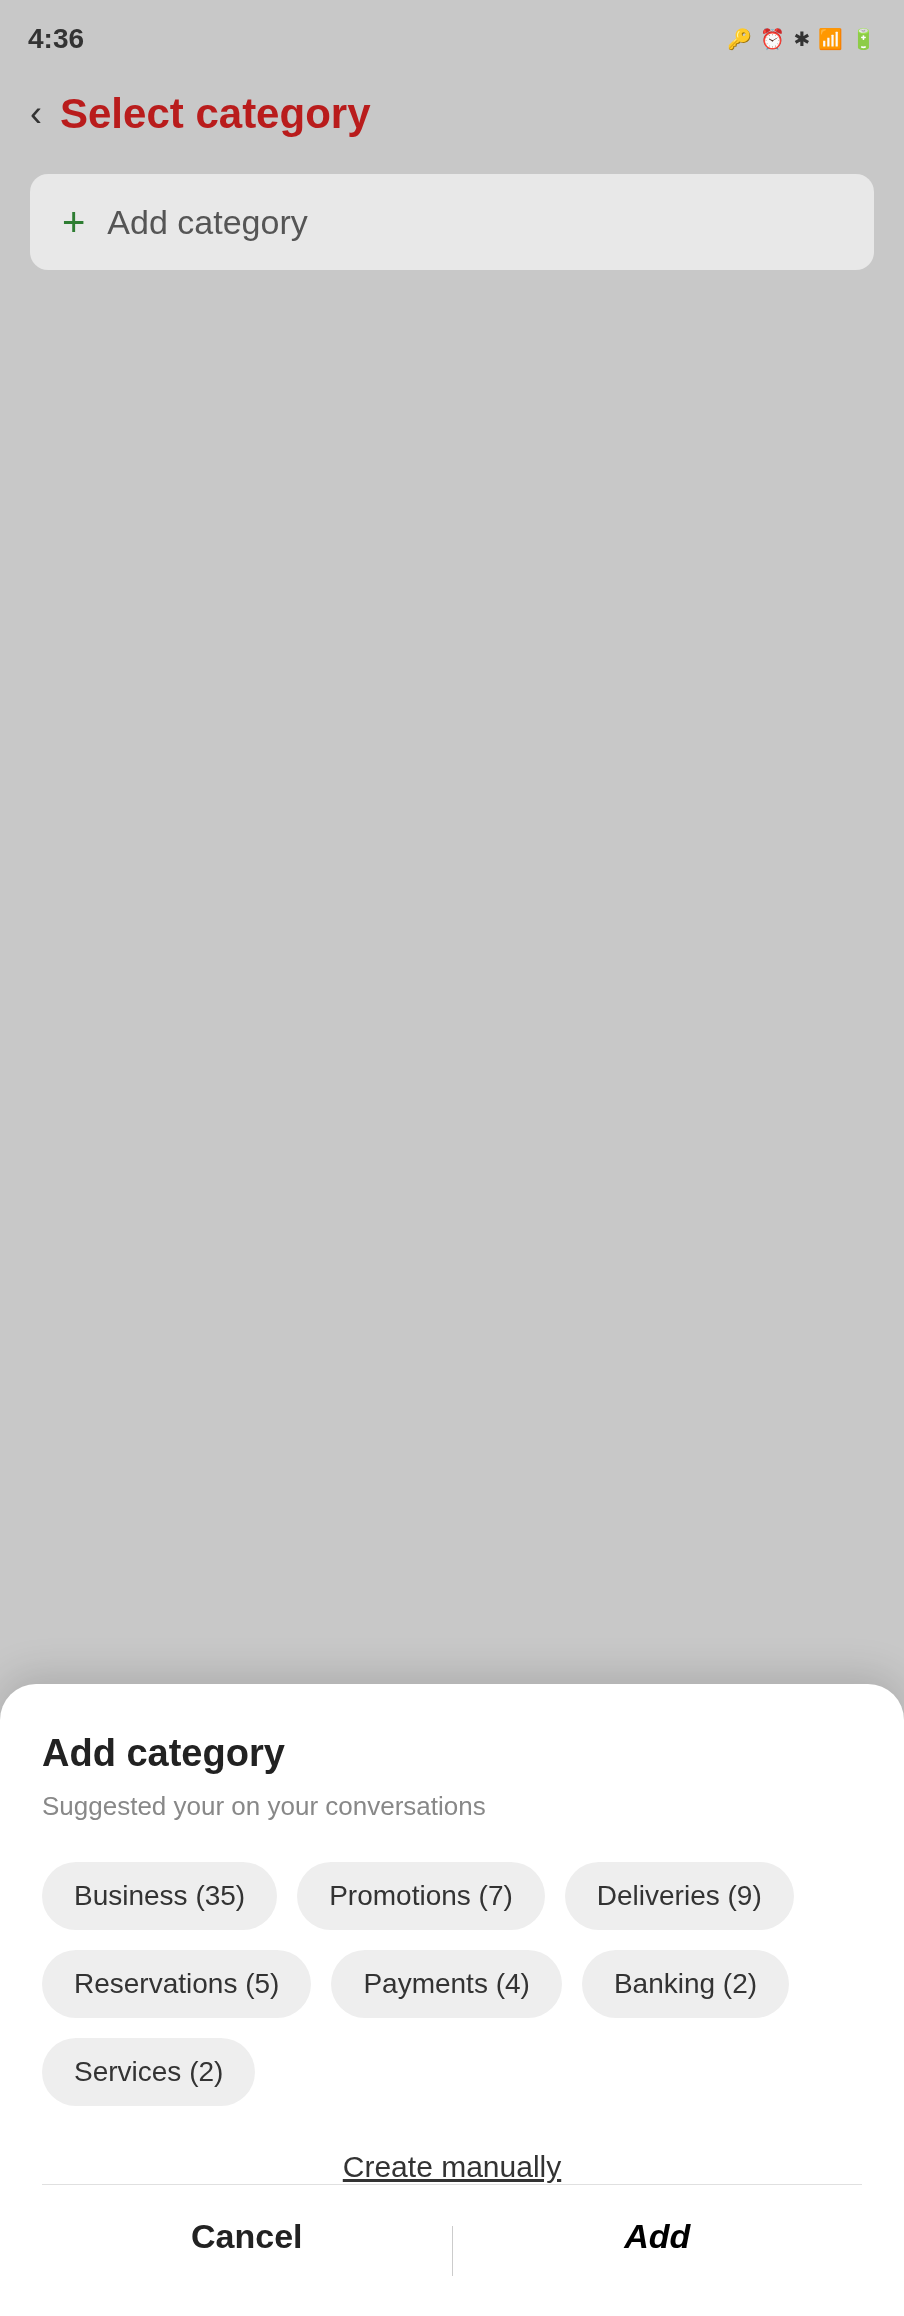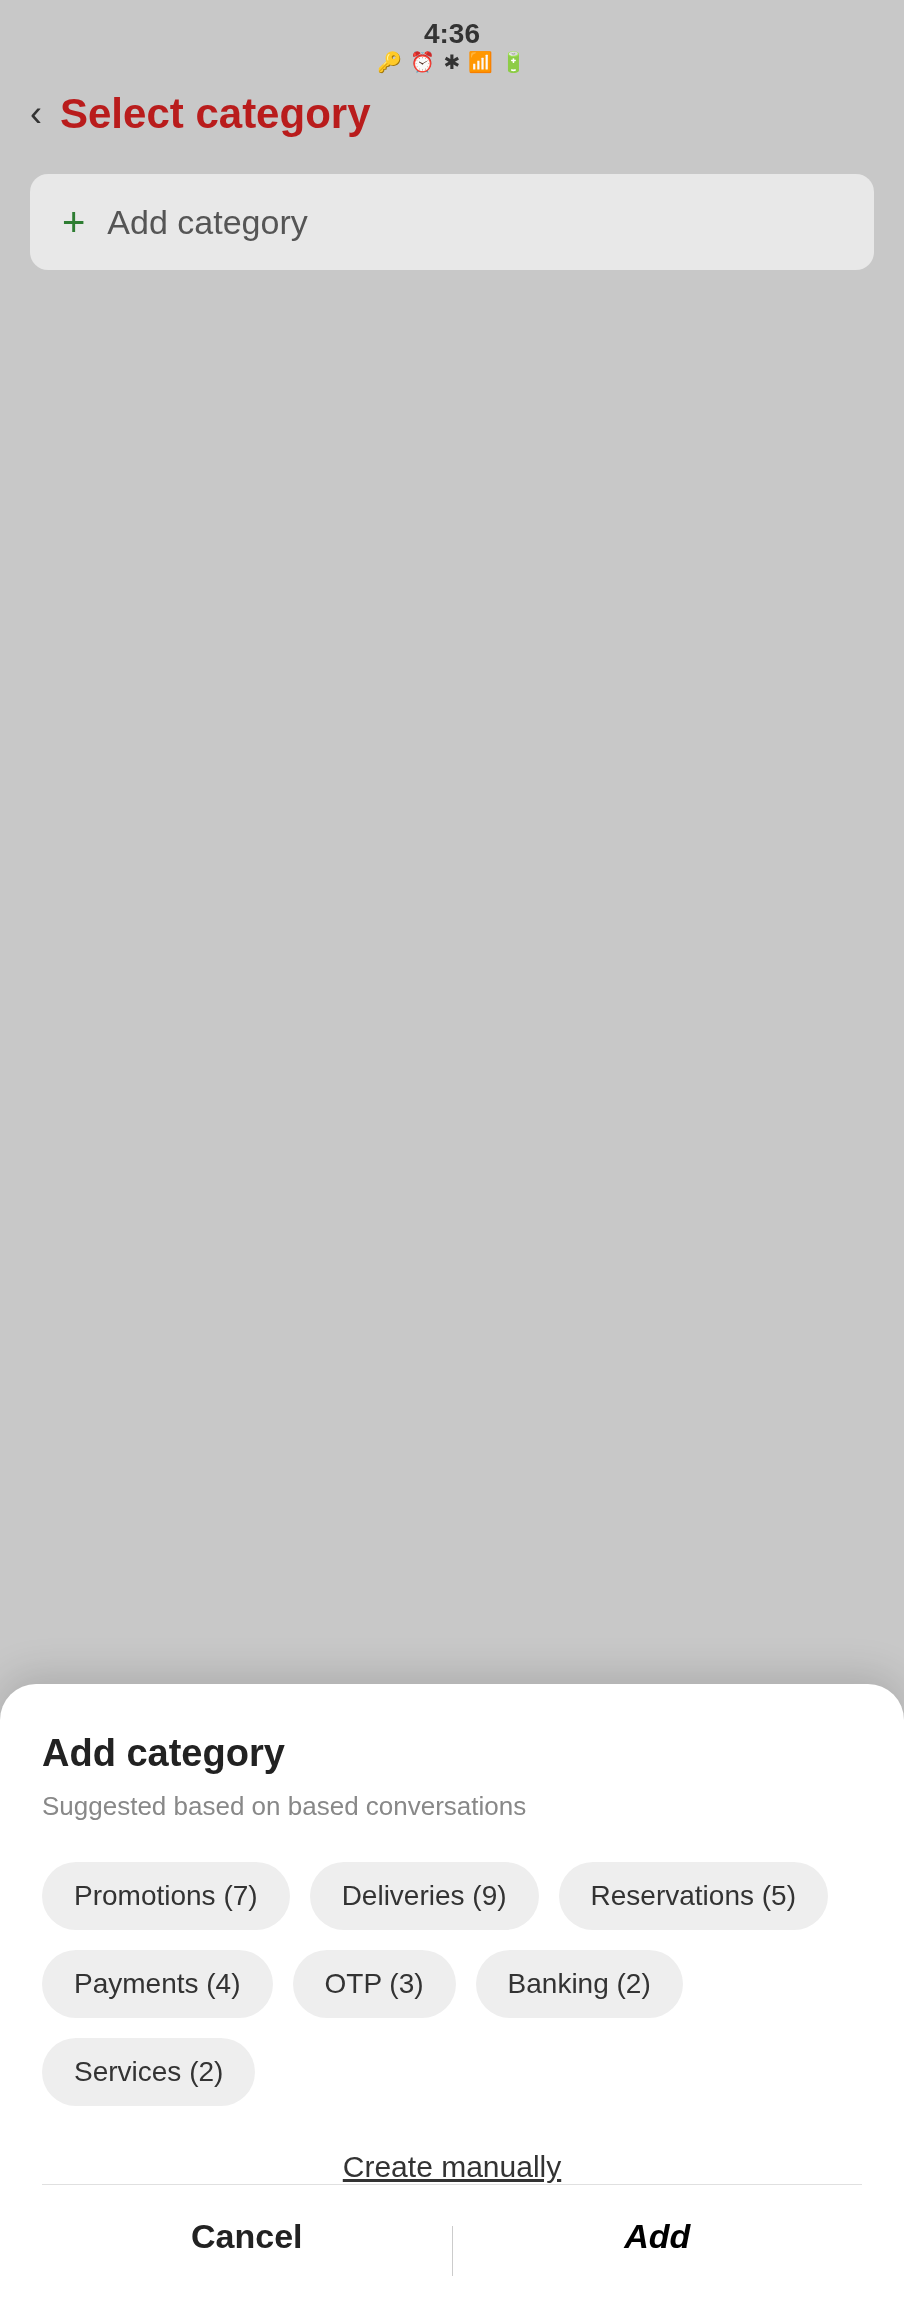--- a/index.html
+++ b/index.html
@@ -18,21 +18,20 @@
       overflow: hidden;
     }
 
     
     .status-bar {
       display: flex;
       justify-content: space-between;
       align-items: center;
       padding: 18px 28px 10px 28px;
       height: 70px;
-      flex-direction: column;
     }
 
     .status-time {
       font-size: 28px;
       font-weight: 600;
       color: #333;
     }
 
     .status-icons {
       display: flex;
@@ -206,28 +205,28 @@
   </div>
 
   <div class="add-category-row">
     <span class="plus-icon">+</span>
     <span class="add-category-label">Add category</span>
   </div>
 </div>
 
 <div class="bottom-sheet-overlay">
   <div class="sheet-title">Add category</div>
-  <div class="sheet-subtitle">Suggested based on based conversations</div>
+  <div class="sheet-subtitle">Suggested your on your conversations</div>
 
   <div class="chips-container">
+  <button class="chip">Business (35)</button>
       <button class="chip">Promotions (7)</button>
       <button class="chip">Deliveries (9)</button>
       <button class="chip">Reservations (5)</button>
       <button class="chip">Payments (4)</button>
-      <button class="chip">OTP (3)</button>
       <button class="chip">Banking (2)</button>
       <button class="chip">Services (2)</button>
     </div>
 
   <button class="create-manually-link">Create manually</button>
 
   <div class="sheet-divider"></div>
 
   <div class="sheet-actions">
     <button class="action-btn cancel-btn">Cancel</button>

